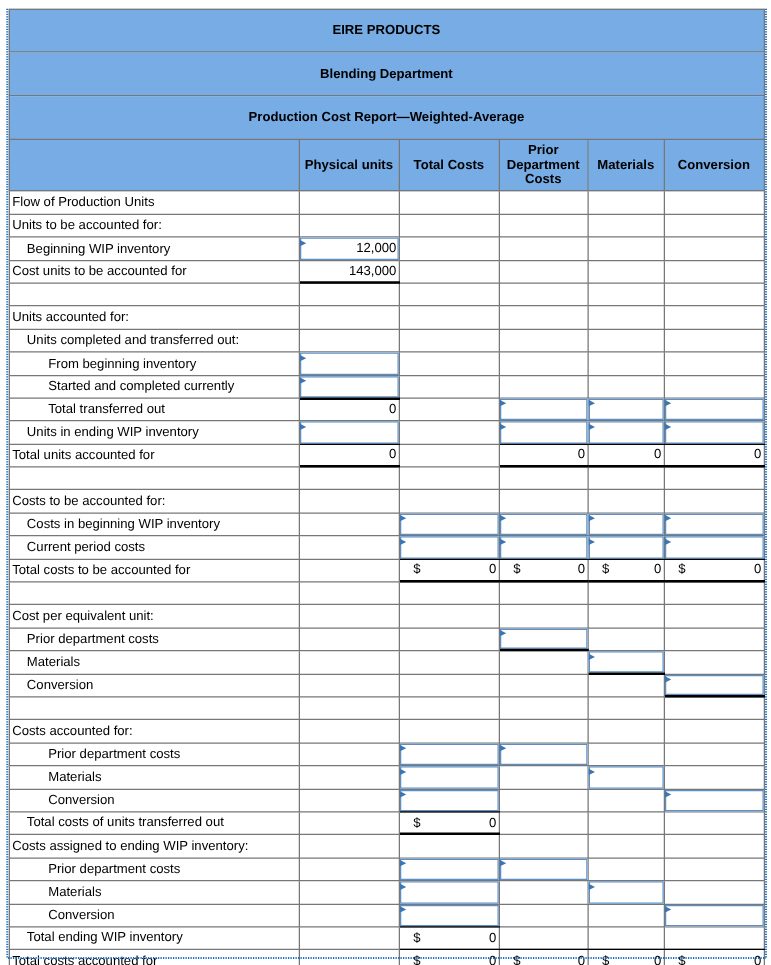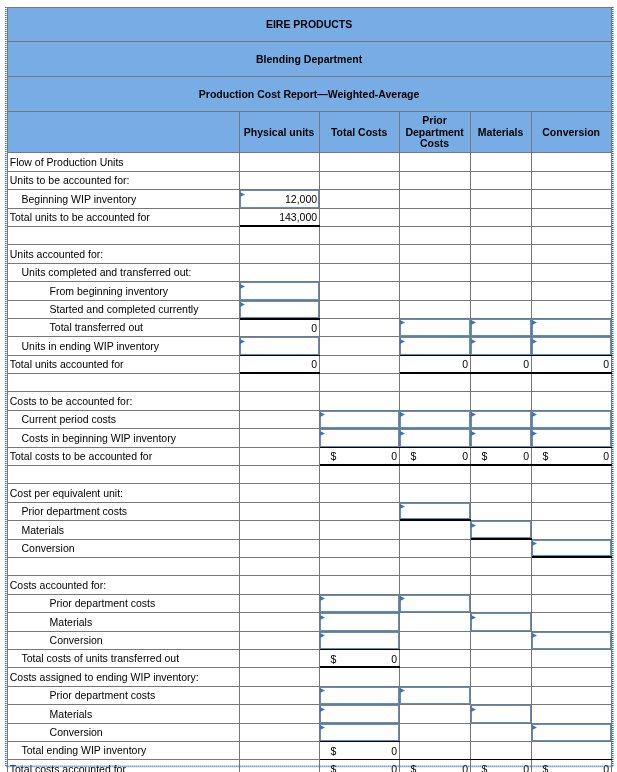--- a/index.html
+++ b/index.html
@@ -20,21 +20,21 @@
 
   .hdr{background:var(--header-fill,#77ace4);font-weight:bold;text-align:center;}
   table#grid td.ch{line-height:11.4px;padding:0 2px;}
   tr.trh td{height:35px;}
   tr.trch td{height:41.3px;}
   tr.tr td{height:18.4px;line-height:10px;}
   tr.tr{height:17px;}
 
   table#grid td.lbl{padding-left:2.2px;white-space:nowrap;}
   table#grid td.lbl.ind1{padding-left:13.9px;}
-  table#grid td.lbl.ind2{padding-left:42px;}
+  table#grid td.lbl.ind2{padding-left:31px;}
 
   .cellwrap{position:absolute;left:0;top:0;right:0;bottom:0;text-decoration:underline;}
   .num{position:absolute;right:1.5px;top:50%;transform:translateY(-50%);}
   .dol{position:absolute;left:11px;top:50%;transform:translateY(-50%);}
   .inputbox{position:absolute;left:0px;top:0px;right:0px;bottom:0px;
             border:1px solid var(--input-border,#5d8fc4);background:#ffffff;box-sizing:border-box;}
   .inputbox.raised{bottom:1px;}
   .marker{position:absolute;left:0.6px;top:1.4px;width:5px;height:5px;z-index:3;overflow:visible;}
 
   .ruleT{position:absolute;left:0;right:-1px;top:-1px;height:2px;background:var(--total-rule,#000000);z-index:4;}
@@ -102,21 +102,21 @@
               </svg>
 <span class="num">12,000</span>
 </div>
           </td>
 <td class="c"></td>
 <td class="c"></td>
 <td class="c"></td>
 <td class="c"></td>
 </tr>
 <tr class="tr">
-<td class="lbl">Total units to be accounted for</td>
+<td class="lbl">Cost units to be accounted for</td>
 <td class="c">
 <div class="cellwrap">
 <span class="num">143,000</span>
 <span class="ruleB"></span>
 </div>
           </td>
 <td class="c"></td>
 <td class="c"></td>
 <td class="c"></td>
 <td class="c"></td>
@@ -287,57 +287,57 @@
 </tr>
 <tr class="tr">
 <td class="lbl">Costs to be accounted for:</td>
 <td class="c"></td>
 <td class="c"></td>
 <td class="c"></td>
 <td class="c"></td>
 <td class="c"></td>
 </tr>
 <tr class="tr">
+<td class="lbl ind1">Costs in beginning WIP inventory</td>
+<td class="c"></td>
+<td class="c">
+<div class="cellwrap">
+<span class="inputbox"></span>
+<svg class="marker" viewBox="0 0 5 5">
+                <path d="M0 0 L5 2.5 L0 5 Z" fill="var(--input-marker,#3a76b6)"></path>
+              </svg>
+</div>
+          </td>
+<td class="c">
+<div class="cellwrap">
+<span class="inputbox"></span>
+<svg class="marker" viewBox="0 0 5 5">
+                <path d="M0 0 L5 2.5 L0 5 Z" fill="var(--input-marker,#3a76b6)"></path>
+              </svg>
+</div>
+          </td>
+<td class="c">
+<div class="cellwrap">
+<span class="inputbox"></span>
+<svg class="marker" viewBox="0 0 5 5">
+                <path d="M0 0 L5 2.5 L0 5 Z" fill="var(--input-marker,#3a76b6)"></path>
+              </svg>
+</div>
+          </td>
+<td class="c">
+<div class="cellwrap">
+<span class="inputbox"></span>
+<svg class="marker" viewBox="0 0 5 5">
+                <path d="M0 0 L5 2.5 L0 5 Z" fill="var(--input-marker,#3a76b6)"></path>
+              </svg>
+</div>
+          </td>
+</tr>
+<tr class="tr">
 <td class="lbl ind1">Current period costs</td>
-<td class="c"></td>
-<td class="c">
-<div class="cellwrap">
-<span class="inputbox"></span>
-<svg class="marker" viewBox="0 0 5 5">
-                <path d="M0 0 L5 2.5 L0 5 Z" fill="var(--input-marker,#3a76b6)"></path>
-              </svg>
-</div>
-          </td>
-<td class="c">
-<div class="cellwrap">
-<span class="inputbox"></span>
-<svg class="marker" viewBox="0 0 5 5">
-                <path d="M0 0 L5 2.5 L0 5 Z" fill="var(--input-marker,#3a76b6)"></path>
-              </svg>
-</div>
-          </td>
-<td class="c">
-<div class="cellwrap">
-<span class="inputbox"></span>
-<svg class="marker" viewBox="0 0 5 5">
-                <path d="M0 0 L5 2.5 L0 5 Z" fill="var(--input-marker,#3a76b6)"></path>
-              </svg>
-</div>
-          </td>
-<td class="c">
-<div class="cellwrap">
-<span class="inputbox"></span>
-<svg class="marker" viewBox="0 0 5 5">
-                <path d="M0 0 L5 2.5 L0 5 Z" fill="var(--input-marker,#3a76b6)"></path>
-              </svg>
-</div>
-          </td>
-</tr>
-<tr class="tr">
-<td class="lbl ind1">Costs in beginning WIP inventory</td>
 <td class="c"></td>
 <td class="c">
 <div class="cellwrap">
 <span class="inputbox"></span>
 <svg class="marker" viewBox="0 0 5 5">
                 <path d="M0 0 L5 2.5 L0 5 Z" fill="var(--input-marker,#3a76b6)"></path>
               </svg>
 </div>
           </td>
 <td class="c">

